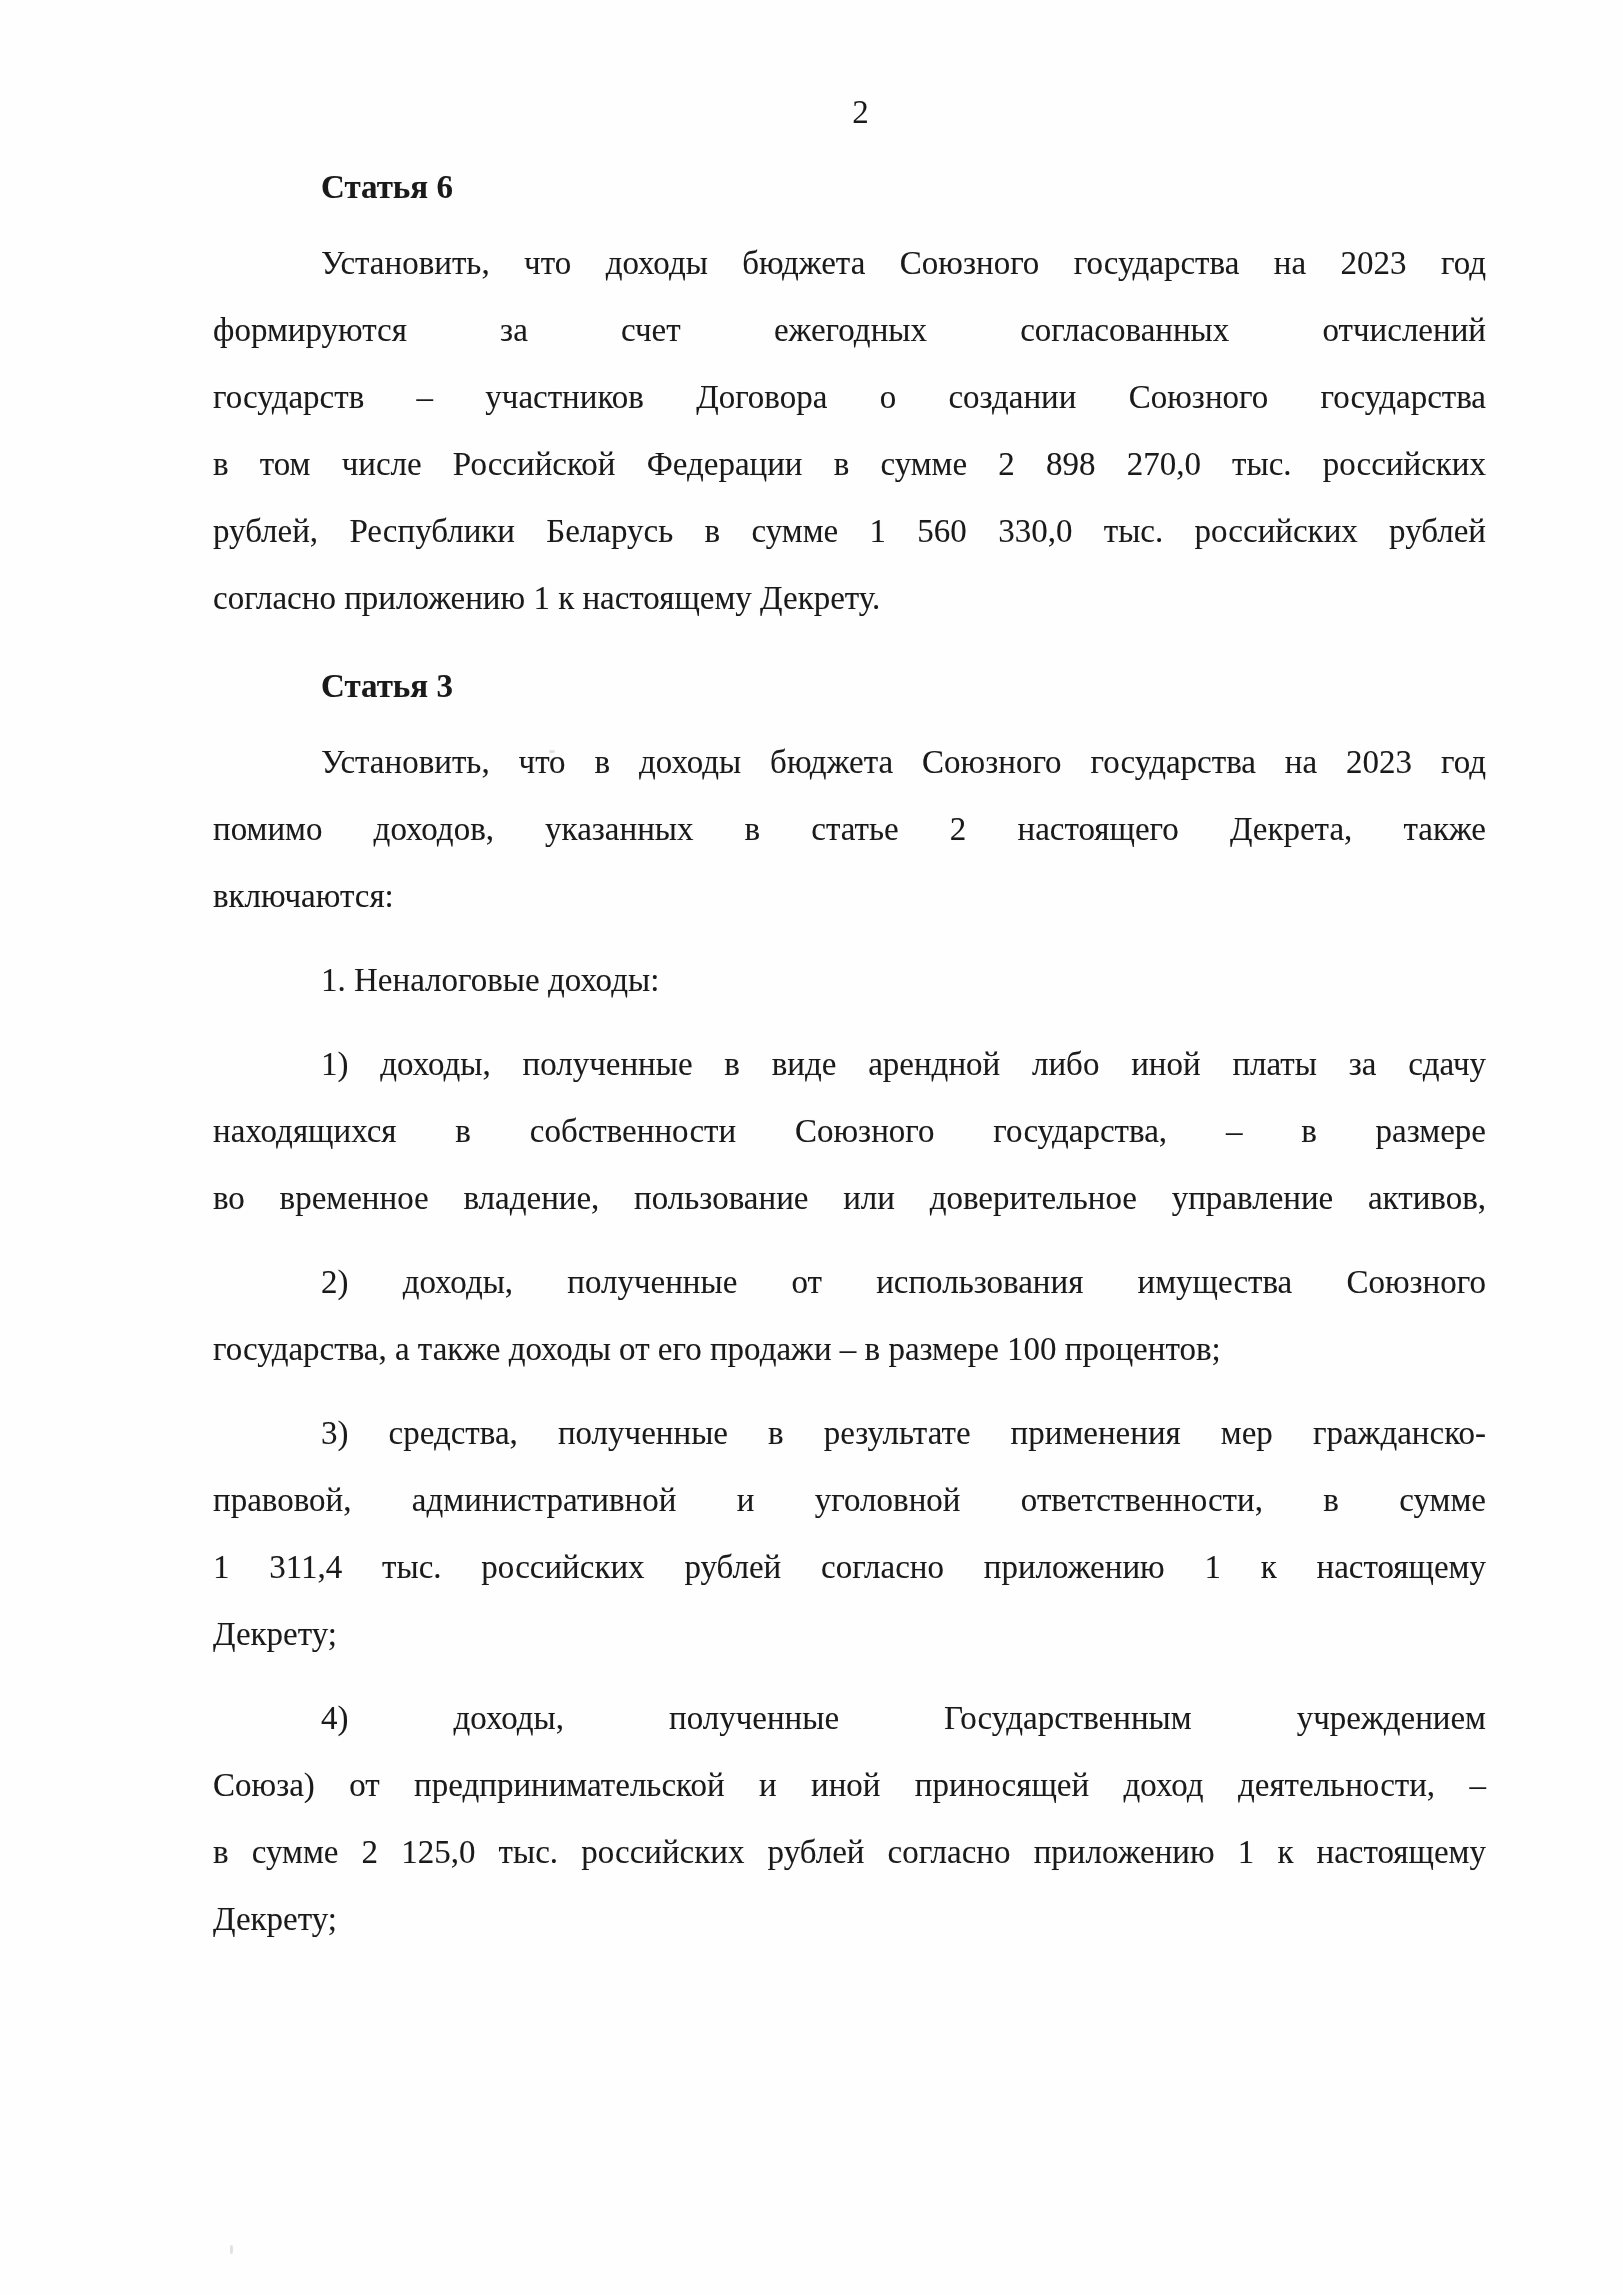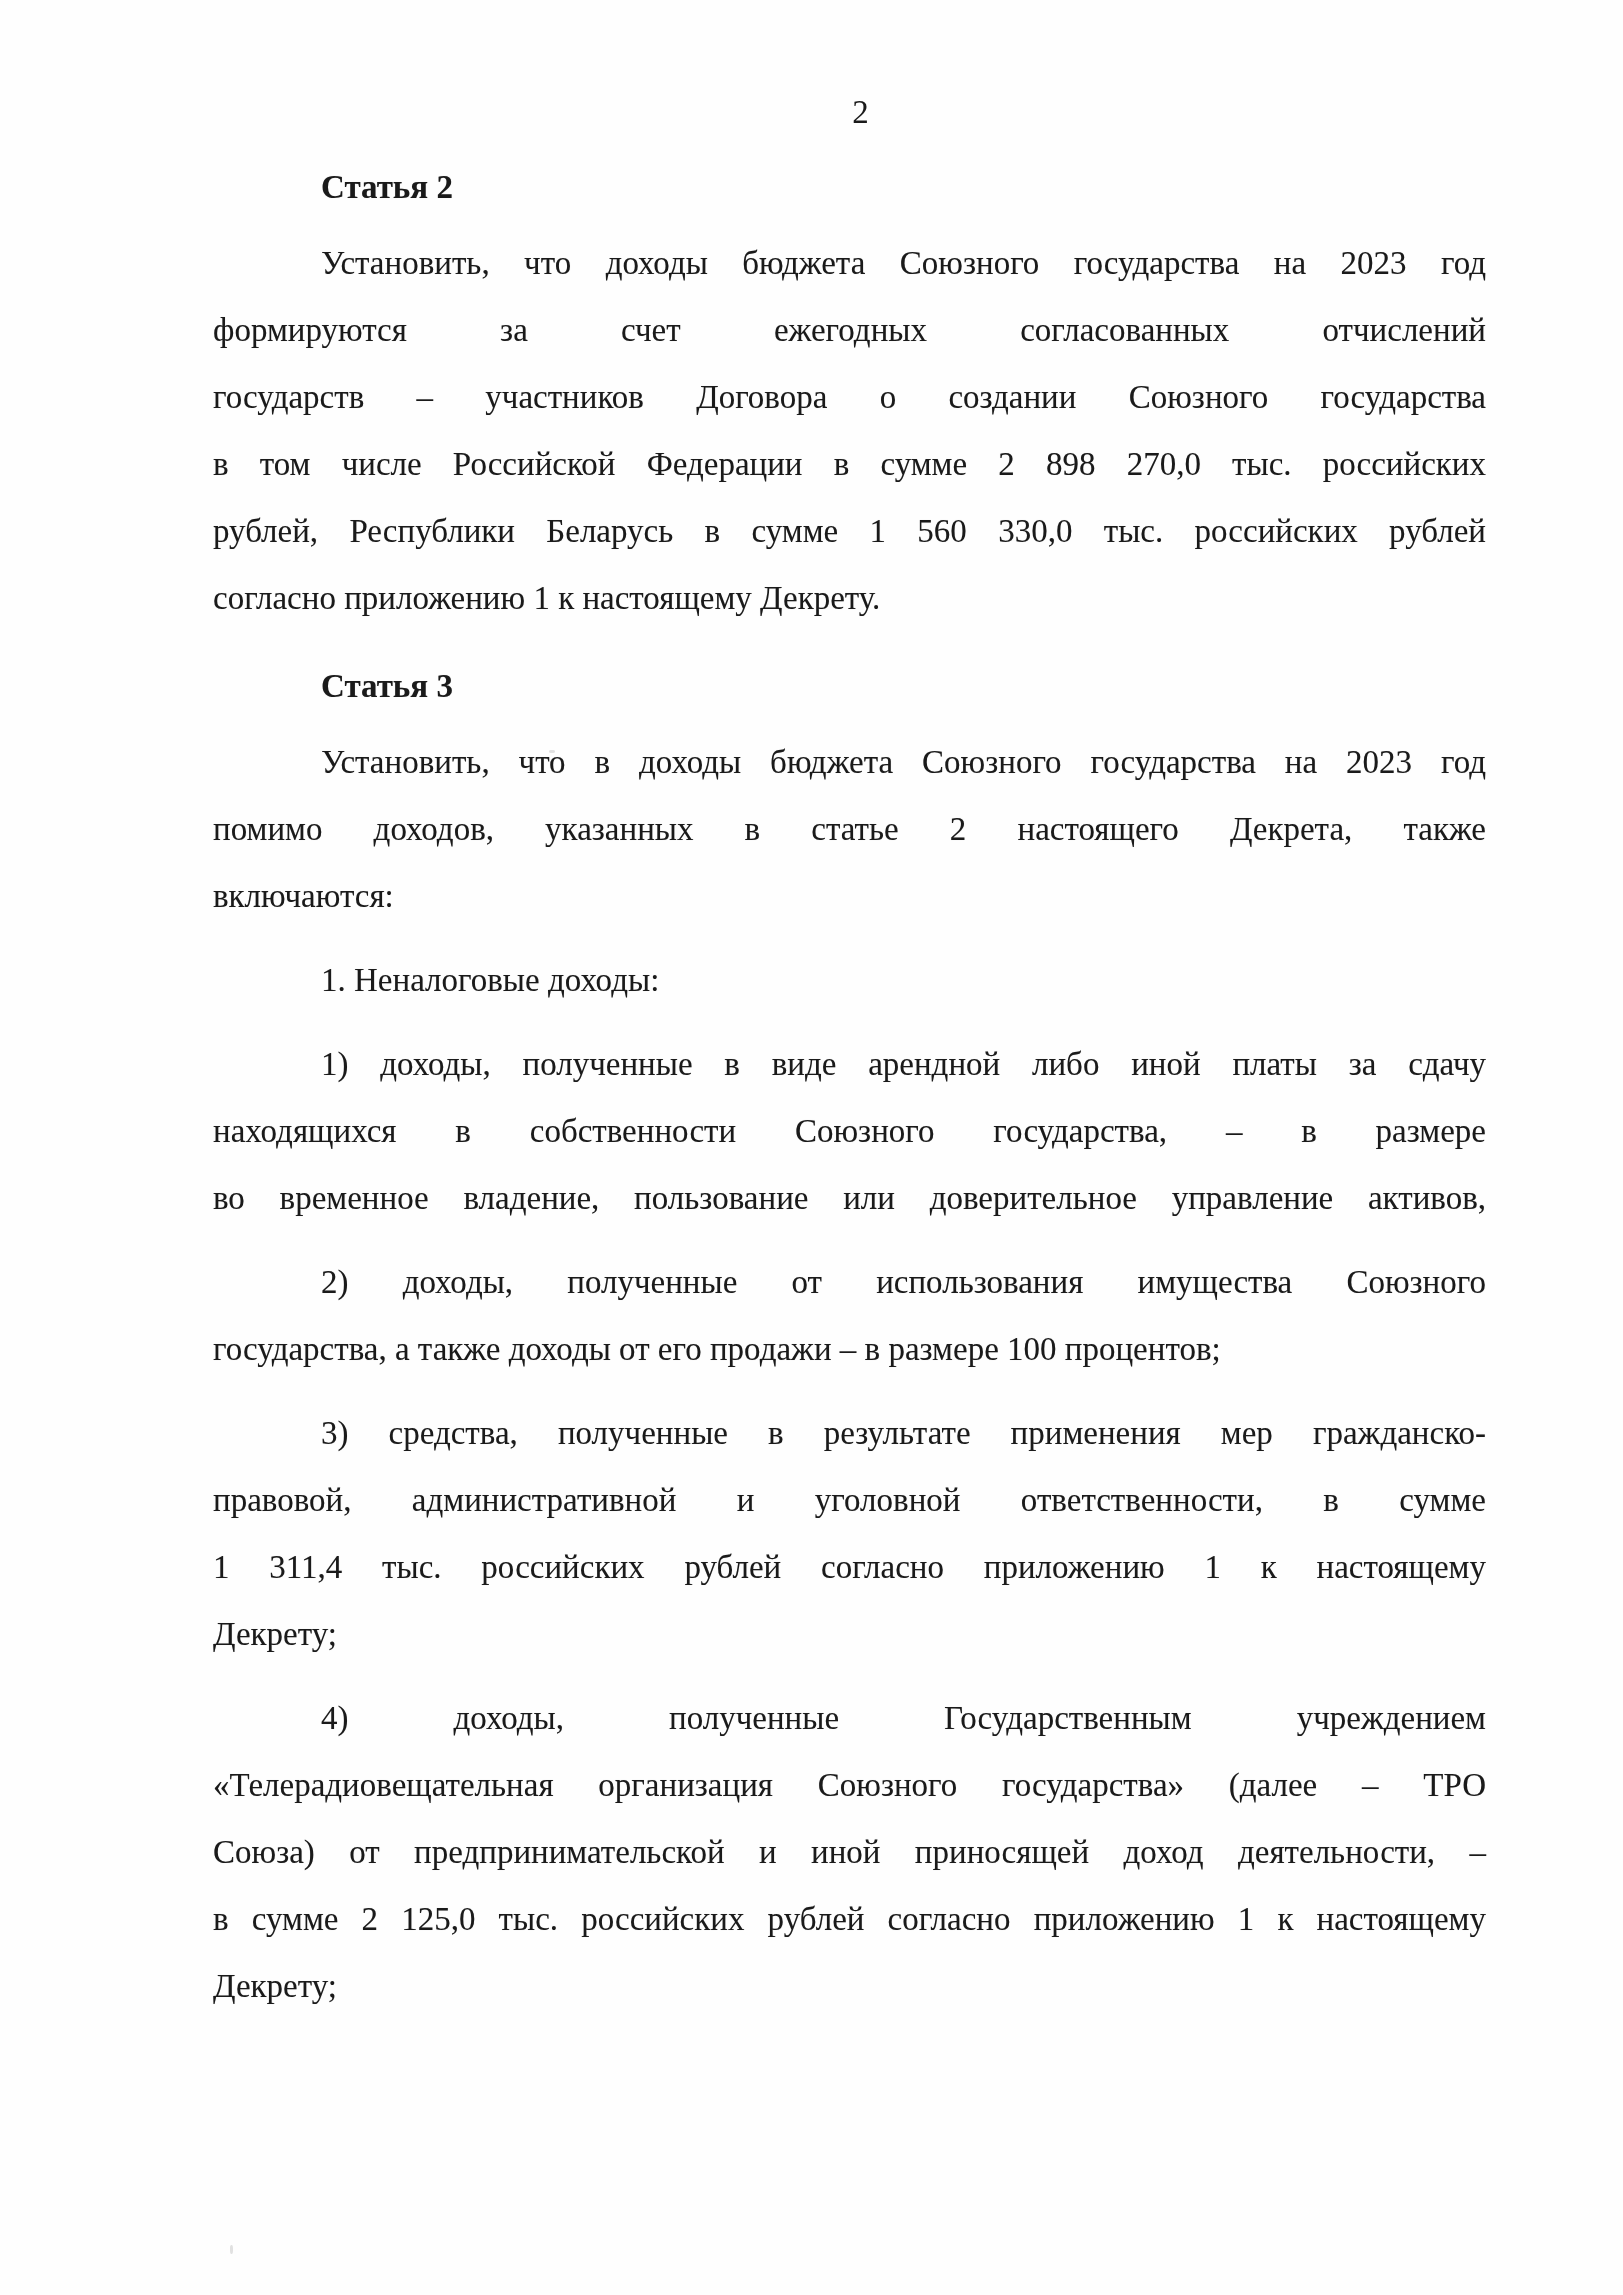--- a/index.html
+++ b/index.html
@@ -67,21 +67,21 @@
   .artifact-2 { left: 549px; top: 750px; width: 5.9px; height: 3.3px; }
 </style>
 </head>
 <body>
 
 <div class="page">
   <div class="page-number">2</div>
 
   <div class="content">
       <div class="block heading">
-        <div class="line indent">Статья 2</div>
+        <div class="line indent">Статья 6</div>
       </div>
       <div class="block paragraph">
         <div class="line indent just">Установить, что доходы бюджета Союзного государства на 2023 год</div>
         <div class="line just">формируются за счет ежегодных согласованных отчислений</div>
         <div class="line just">государств – участников Договора о создании Союзного государства</div>
         <div class="line just">в том числе Российской Федерации в сумме 2 898 270,0 тыс. российских</div>
         <div class="line just">рублей, Республики Беларусь в сумме 1 560 330,0 тыс. российских рублей</div>
         <div class="line">согласно приложению 1 к настоящему Декрету.</div>
       </div>
       <div class="block heading">
@@ -105,21 +105,20 @@
         <div class="line">государства, а также доходы от его продажи – в размере 100 процентов;</div>
       </div>
       <div class="block paragraph">
         <div class="line indent just">3) средства, полученные в результате применения мер гражданско-</div>
         <div class="line just">правовой, административной и уголовной ответственности, в сумме</div>
         <div class="line just">1 311,4 тыс. российских рублей согласно приложению 1 к настоящему</div>
         <div class="line">Декрету;</div>
       </div>
       <div class="block paragraph">
         <div class="line indent just">4) доходы, полученные Государственным учреждением</div>
-        <div class="line just">«Телерадиовещательная организация Союзного государства» (далее – ТРО</div>
         <div class="line just">Союза) от предпринимательской и иной приносящей доход деятельности, –</div>
         <div class="line just">в сумме 2 125,0 тыс. российских рублей согласно приложению 1 к настоящему</div>
         <div class="line">Декрету;</div>
       </div>
     </div>
 
   <div class="scan-artifact artifact-1"></div>
   <div class="scan-artifact artifact-2"></div>
 </div>
 

